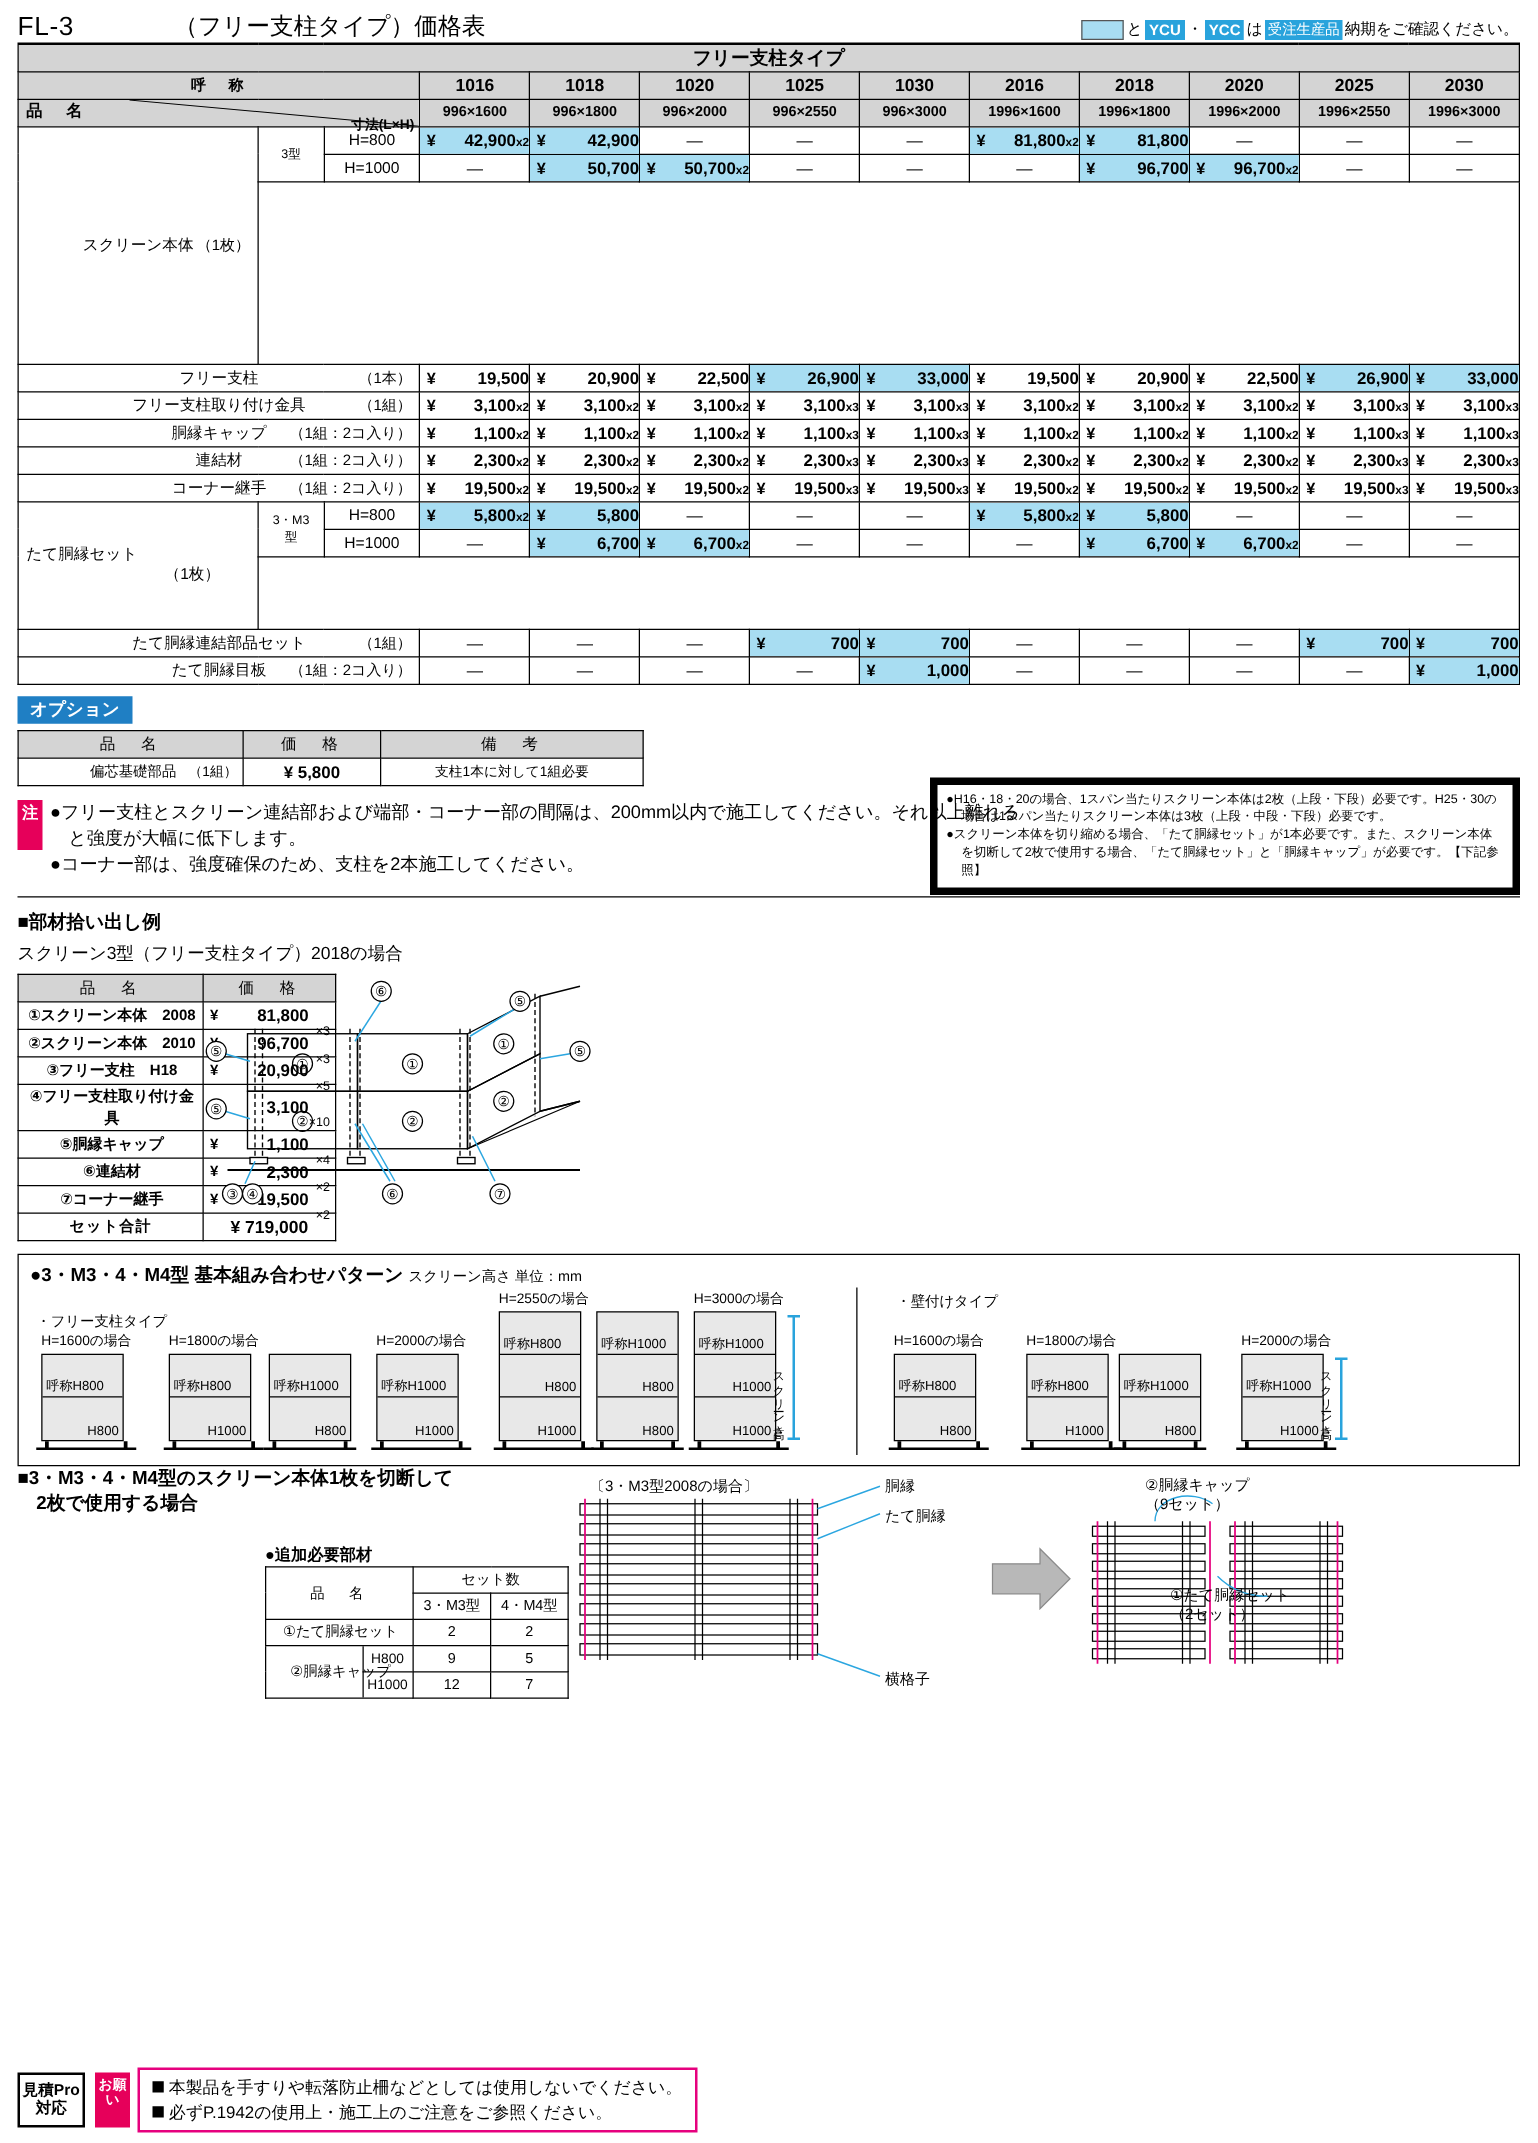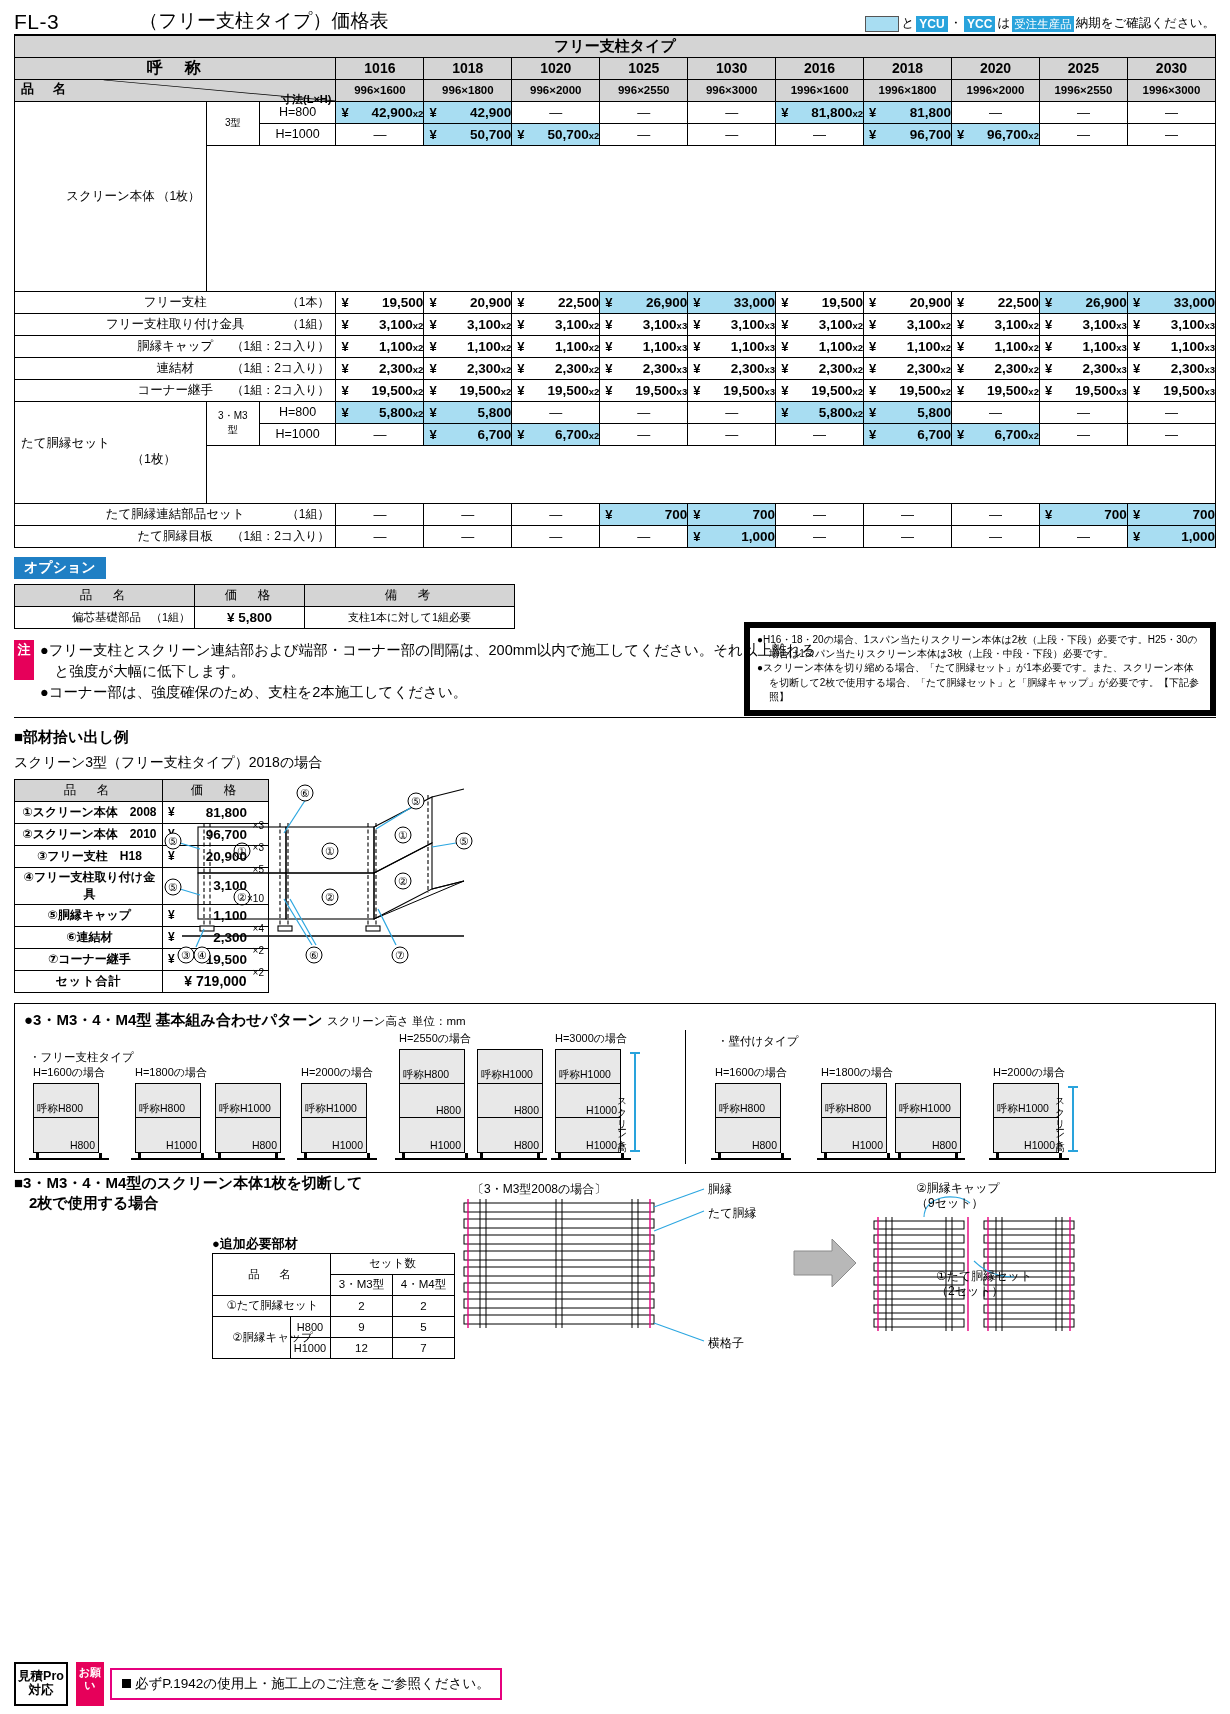--- a/index.html
+++ b/index.html
@@ -28,21 +28,21 @@
   table { border-collapse:collapse; }
   .main-tbl { width:1202px; table-layout:fixed; font-size:12px; }
   .main-tbl td, .main-tbl th { border:1px solid #000; padding:0; text-align:center; vertical-align:middle; height:22px; }
   .main-tbl .outer-top td { border-top:2px solid #000; }
   .grayhd { background:#d4d4d4; font-weight:bold; }
   .tt-title { font-size:15px; height:28px; }
   .col-name { width:190px; }
   .col-type { width:52px; }
   .col-h    { width:76px; }
   .col-p    { width:87px; }
-  .yobi { font-size:16px; letter-spacing:3px; }
+  .yobi { font-size:12px; letter-spacing:3px; }
   .sz { font-size:11.5px; }
   .cellp { position:relative; padding:0 5px 0 6px; text-align:left; height:22px; }
   .cellp .yen { position:absolute; left:5px; font-weight:bold; font-size:13px; }
   .cellp .val { display:block; text-align:right; padding-right:0; font-weight:bold; font-size:13.5px; }
   .cellp .mul { font-size:9.5px; font-weight:bold; vertical-align:baseline; }
   .hl { background:#a8ddf2; }
   .dash { font-size:13px; }
   .nm-cell { position:relative; text-align:left; padding-left:6px; font-size:12.5px; }
   .nm-cell .unit { position:absolute; right:6px; font-size:12px; }
   .diag-cell { position:relative; height:36px; }
@@ -1107,18 +1107,21 @@
   <div class="footer">
     <div class="mitsu">
       <div>見積Pro</div>
       <div>対応</div>
     </div>
     <div class="onegai">
       <div>お願い</div>
     </div>
     <div class="foot-box">
       <p>
+        <span class="sq"></span><span>本製品を手すりや転落防止柵などとしては使用しないでください。</span>
+      </p>
+      <p>
         <span class="sq"></span><span>必ずP.1942の使用上・施工上のご注意をご参照ください。</span>
       </p>
     </div>
   </div>
 
 </div>
 
 </body></html>

